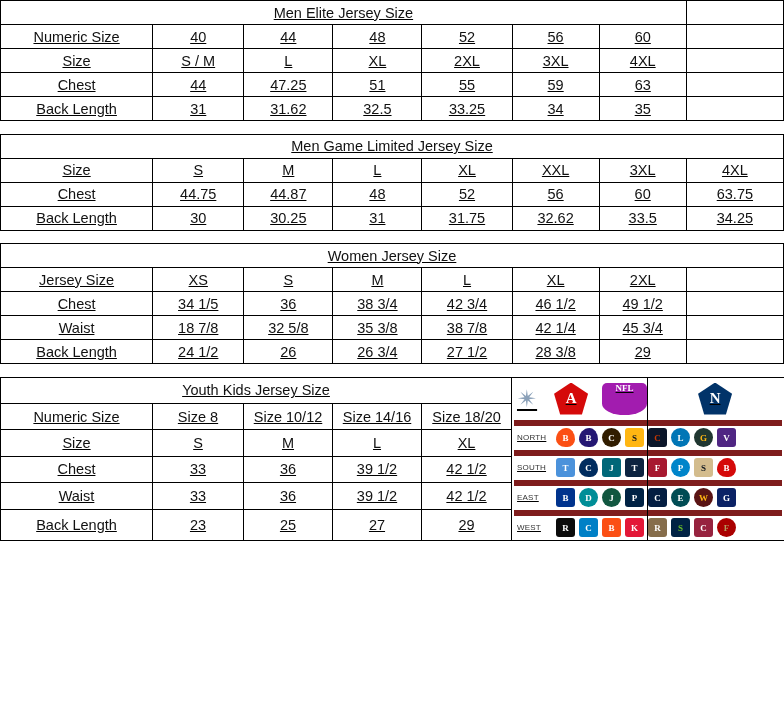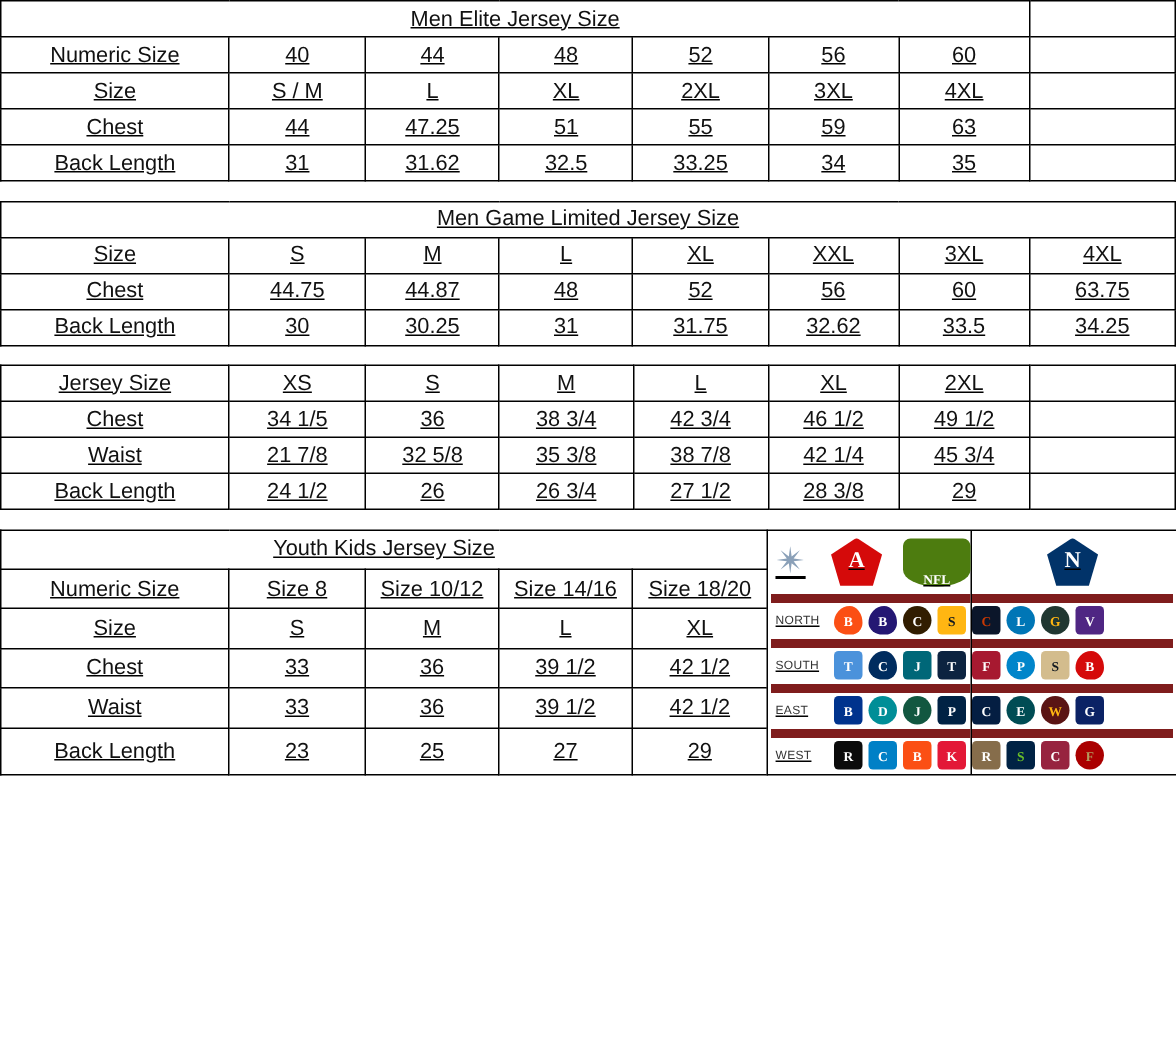--- a/index.html
+++ b/index.html
@@ -124,24 +124,24 @@
     display: flex;
     align-items: center;
     justify-content: center;
     font-size: 9px;
     font-weight: bold;
     color: #fff;
     font-family: "Liberation Serif", serif;
   }
   .shield {
     width: 45px; height: 32px;
-    background: #4d7c0f;
+    background: #a21caf;
     border-radius: 5px 5px 50% 50% / 5px 5px 35% 35%;
     position: relative;
-    display: flex; align-items: flex-end; justify-content: center;
+    display: flex; align-items: flex-start; justify-content: center;
   }
   .shield .s-txt {
     color: #fff; font-size: 9px; font-weight: bold;
     font-family: "Liberation Serif", serif;
   }
   .afc-logo {
     width: 34px; height: 32px;
     background: #d50a0a;
     clip-path: polygon(50% 0%, 100% 35%, 82% 100%, 18% 100%, 0% 35%);
     display:flex; align-items:center; justify-content:center;
@@ -288,20 +288,23 @@
       <col style="width:152px">
         <col style="width:91px">
         <col style="width:89px">
       <col style="width:89px">
         <col style="width:90px">
         <col style="width:87px">
       <col style="width:87px">
         <col style="width:97px">
     </colgroup>
     <tbody>
+        <tr>
+      <td class="section-head" colspan="8">Women Jersey Size</td>
+    </tr>
     <tr>
       <td class="rowlabel">Jersey Size</td>
       <td>XS</td>
       <td>S</td>
       <td>M</td>
       <td>L</td>
       <td>XL</td>
       <td>2XL</td>
       <td class="blank"></td>
     </tr>
@@ -310,21 +313,21 @@
       <td>34 1/5</td>
       <td>36</td>
       <td>38 3/4</td>
       <td>42 3/4</td>
       <td>46 1/2</td>
       <td>49 1/2</td>
       <td class="blank"></td>
     </tr>
     <tr>
       <td class="rowlabel">Waist</td>
-      <td>21 7/8</td>
+      <td>18 7/8</td>
       <td>32 5/8</td>
       <td>35 3/8</td>
       <td>38 7/8</td>
       <td>42 1/4</td>
       <td>45 3/4</td>
       <td class="blank"></td>
     </tr>
     <tr>
       <td class="rowlabel">Back Length</td>
       <td>24 1/2</td>

